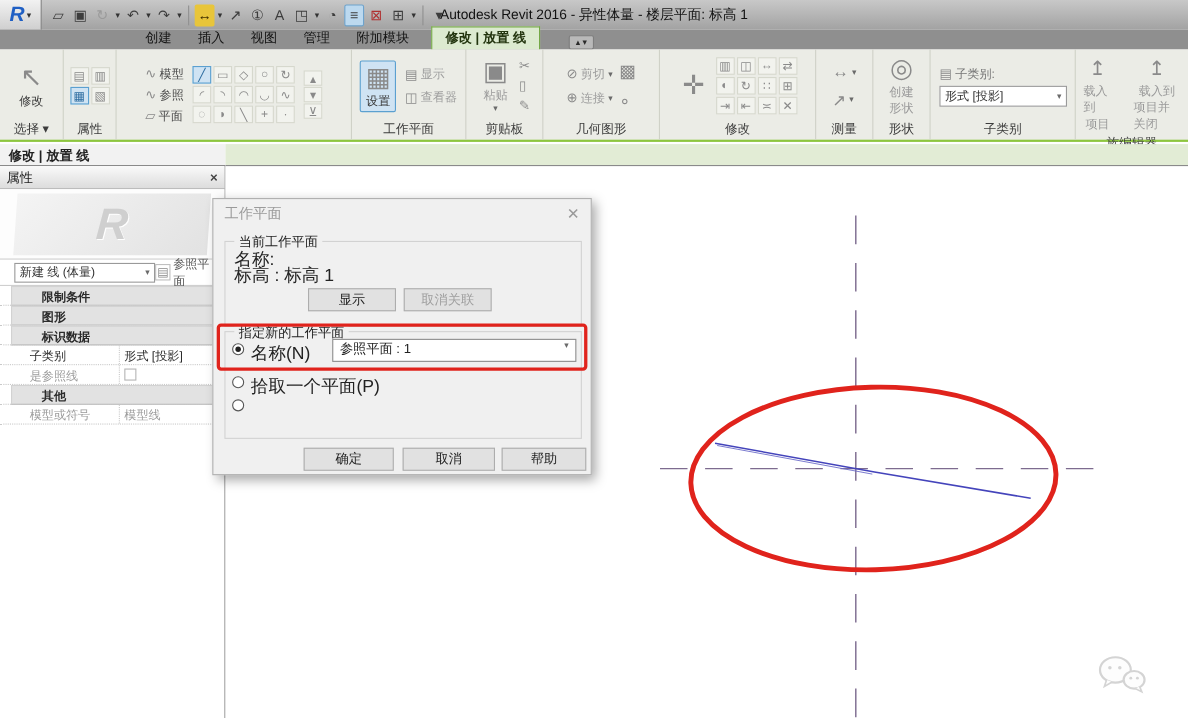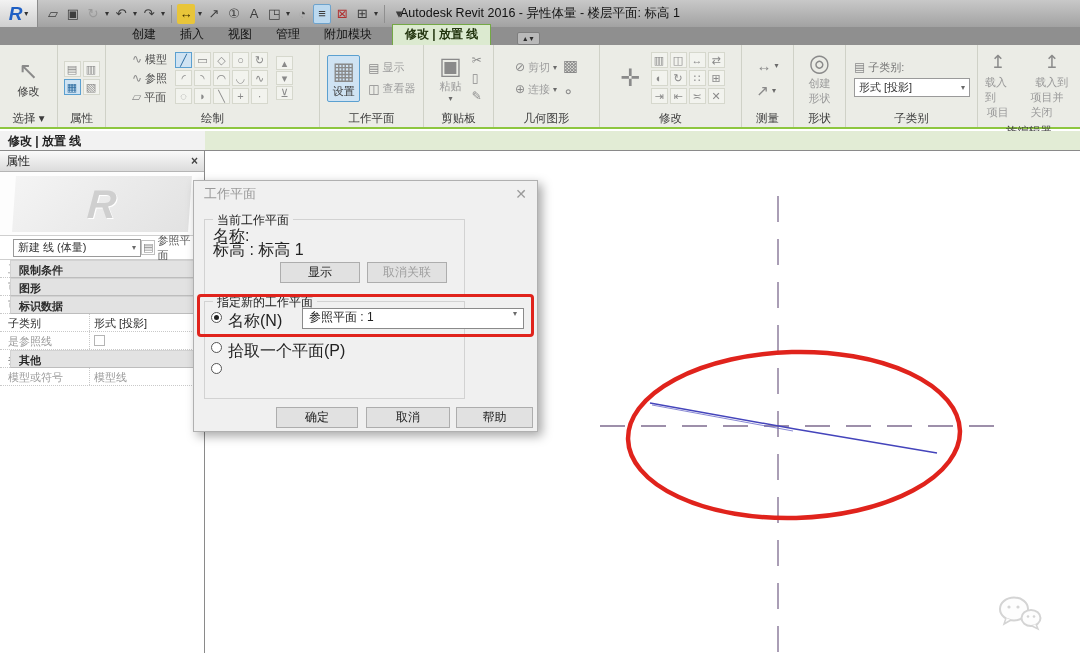--- a/index.html
+++ b/index.html
@@ -78,21 +78,21 @@
     justify-content:center; background:#fdfdfd; }
   .preview .rimg { width:176px; height:56px; background:linear-gradient(135deg,#f4f4f4,#e2e2e2);
     display:flex; align-items:center; justify-content:center;
     font-size:40px; font-weight:bold; font-style:italic; color:#cfcfcf;
     text-shadow:1px 1px 0 #fff; transform:skewX(-4deg); }
   .typerow { height:24px; display:flex; align-items:center; gap:0; padding:2px 13px;
     border-bottom:1px solid #cfcfcf; }
   .typesel { flex:0 0 128px; height:18px; }
   .edittype { display:flex; align-items:center; gap:2px; font-size:11px; color:#555; }
   .edittype .sico { font-size:11px; color:#8a8a8a; border:1px solid #c0c0c0; padding:0 1px; }
-  .prow { display:flex; height:18px; border-bottom:1px dotted #c9c9c9; }
+  .prow { display:flex; height:18px; border-bottom:1px dotted #c9c9c9;padding-left:19px; }
   .prow.group { background:#e2e2e2; border-bottom:1px solid #bdbdbd; font-weight:bold; }
   .plabel { width:90px; padding:2px 0 0 8px; color:#2b2b2b; border-right:1px dotted #c9c9c9;
     white-space:nowrap; overflow:hidden; }
   .pvalue { flex:1; padding:2px 0 0 4px; color:#2b2b2b; white-space:nowrap; overflow:hidden; }
   .muted .plabel,.muted .pvalue { color:#9b9b9b; }
   .cbox { display:inline-block; width:11px; height:11px; border:1px solid #777;
     background:#fff; font-size:10px; line-height:10px; text-align:center; color:#222; margin-top:1px; }
   .cbox.dis { border-color:#b5b5b5; }
   .pbtn { display:inline-block; border:1px solid #9a9a9a; background:linear-gradient(#f6f6f6,#dedede);
     font-size:11px; padding:0 18px; height:14px; line-height:13px; margin-top:0.5px; }
@@ -103,21 +103,21 @@
   .wm-text { font-size:27px; color:#cdcdcd; letter-spacing:1px;
     text-shadow:1px 1px 0 #ffffff, -1px -1px 0 #e9e9e9; font-weight:500; }
 
   
   .dialog { position:absolute; left:193px; top:180px; width:345px; height:252px;
     background:#f0f0f0; border:1px solid #b0b0b0; box-shadow:4px 4px 10px rgba(0,0,0,.35);
     font-size:12px; z-index:50; }
   .dlg-title { height:26px; display:flex; align-items:center; justify-content:space-between;
     padding:0 10px; color:#9a9a9a; font-size:13px; }
   .dlg-x { color:#9a9a9a; font-size:14px; }
-  .group { position:absolute; left:10px; width:261px; border:1px solid #d2d2d2; }
+  .group { position:absolute; left:10px; width:325px; border:1px solid #d2d2d2; }
   .group-label { position:absolute; top:-8px; left:8px; background:#f0f0f0; padding:0 4px;
     color:#222; font-size:12px; }
   .g1 { top:38px; height:78px; }
   .g2 { top:120px; height:98px; }
   .dlg-btn { position:absolute; height:21px; background:#e1e1e1; border:1px solid #adadad;
     text-align:center; line-height:19px; font-size:12px; color:#222; }
   .dlg-btn.dis { color:#9f9f9f; }
   .radio { display:inline-block; width:11px; height:11px; border:1px solid #555;
     border-radius:50%; position:relative; vertical-align:-1px; background:#fff; }
   .radio.on::after { content:""; position:absolute; left:2px; top:2px; width:5px; height:5px;
@@ -240,21 +240,20 @@
             <span class="tile">+</span>
             <span class="tile">·</span>
           </div>
         </div>
         <div class="vcol" style="gap:1px">
           <span class="tile" style="height:14px">▴</span>
           <span class="tile" style="height:14px">▾</span>
           <span class="tile" style="height:14px">⊻</span>
         </div>
       </div>
-      <div class="panel-label">绘制</div>
     </div>
 
     <div class="panel" style="width:104px">
       <div class="panel-body" style="gap:8px">
         <div class="bigbtn sel">
           <span class="bico">▦</span>
           <span>设置</span>
         </div>
         <div class="vcol" style="gap:6px">
           <div class="smallrow dis">

